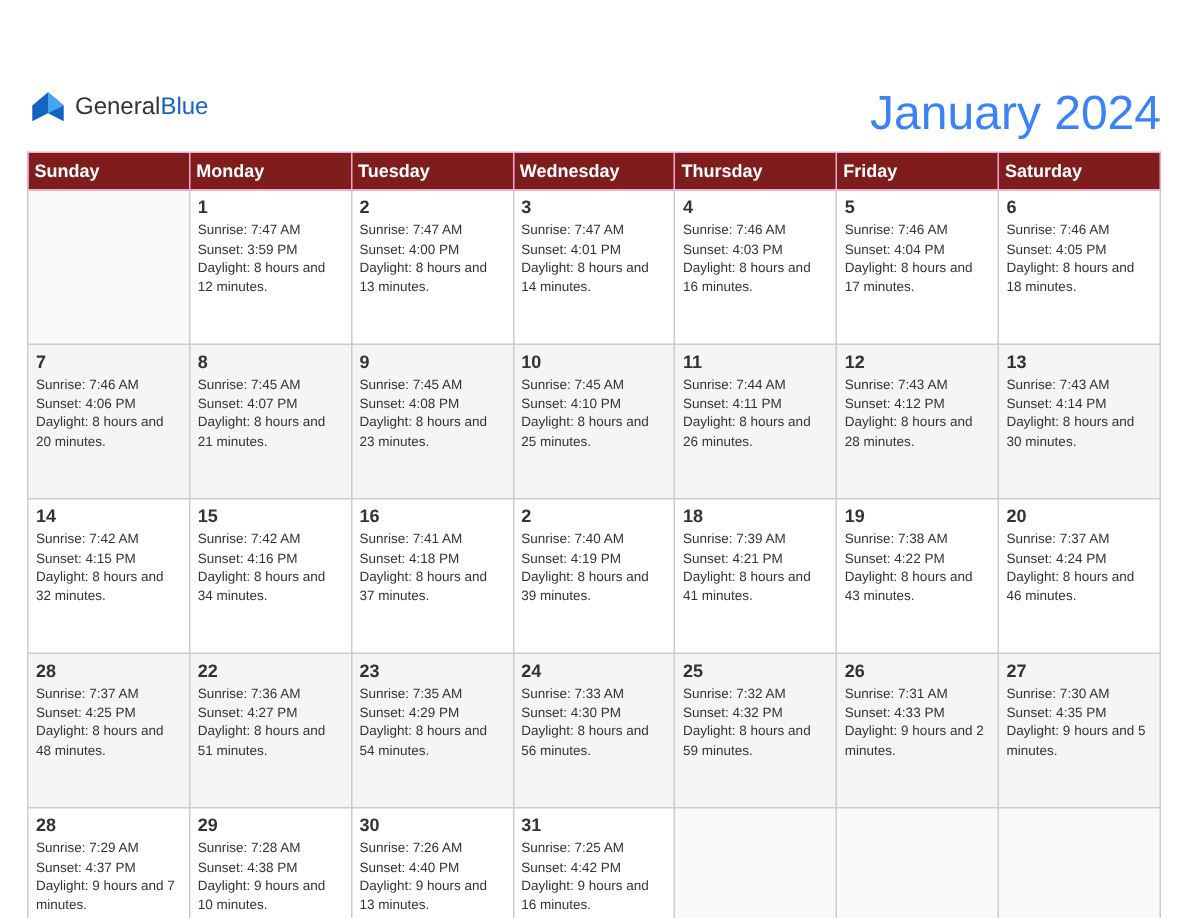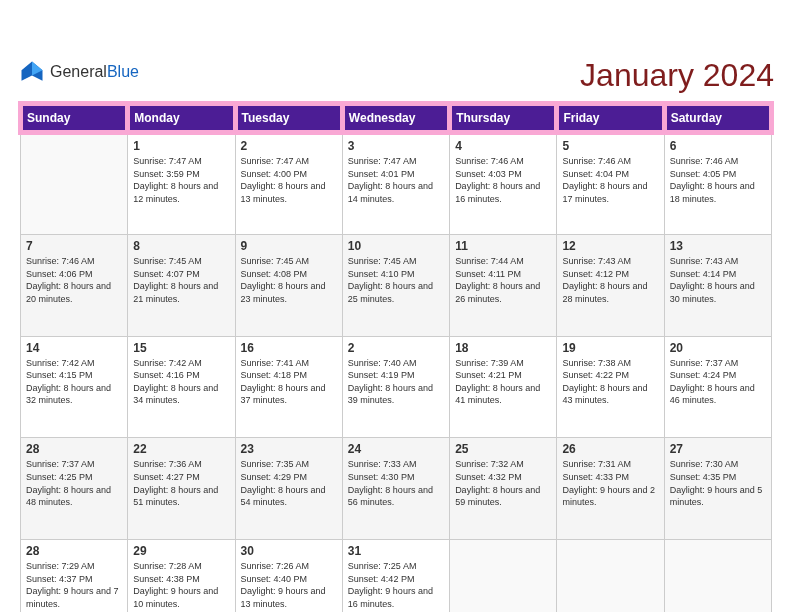--- a/index.html
+++ b/index.html
@@ -34,41 +34,41 @@
     .logo-icon {
       width: 28px;
       height: 28px;
     }
     .title-block {
       text-align: right;
     }
     .month-title {
       font-size: 32px;
       font-weight: normal;
-      color: #7f1d1d;
+      color: #3b82f6;
       line-height: 1.1;
     }
     .location {
       font-size: 14px;
       color: #555;
     }
     .calendar {
       flex: 1;
       border-collapse: collapse;
       width: 100%;
       table-layout: fixed;
     }
     .calendar th {
-      background-color: #4c1d95;
+      background-color: #7f1d1d;
       color: #fff;
       font-size: 12px;
       font-weight: bold;
       padding: 5px 4px;
       text-align: left;
-      border: 5px solid #f9a8d4;
+      border: 1px solid #f9a8d4;
     }
     .calendar td {
       vertical-align: top;
       border: 1px solid #ccc;
       padding: 4px 5px;
       font-size: 9.5px;
       color: #333;
       background: #fff;
       height: 88px;
     }

